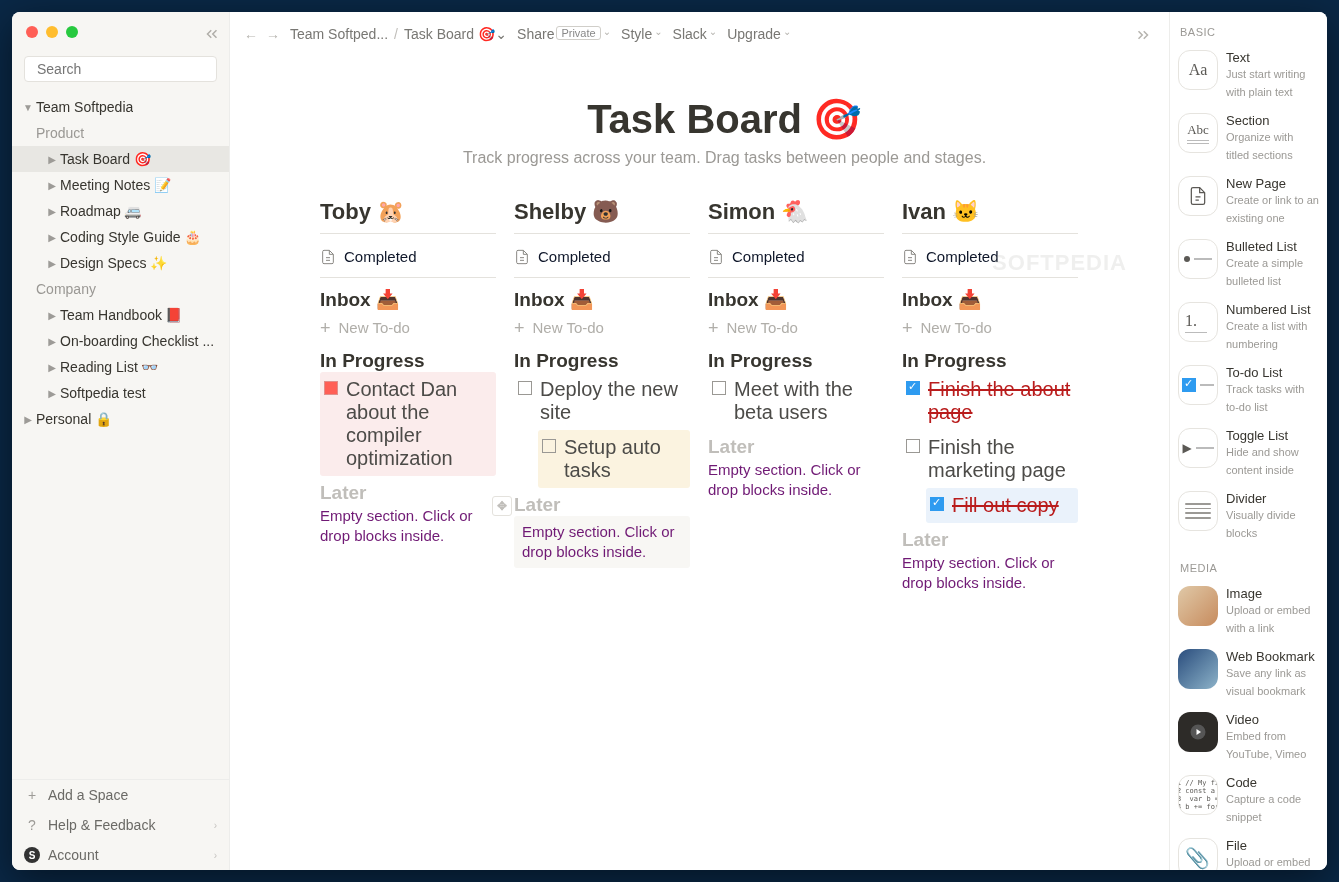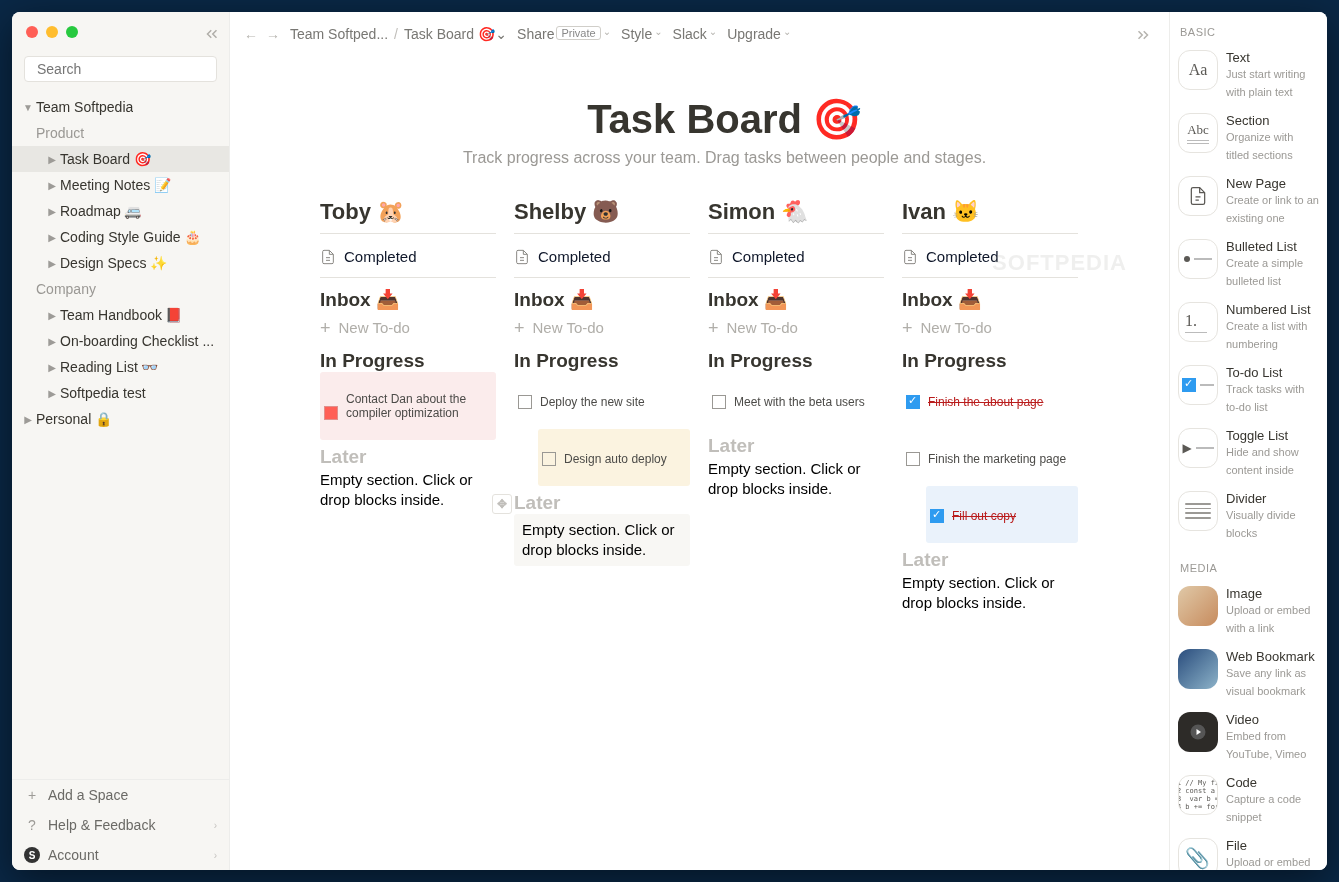--- a/index.html
+++ b/index.html
@@ -64,30 +64,30 @@
 .board{display:flex;gap:18px}
 .col{width:176px;flex-shrink:0}
 .person{font-size:22px;font-weight:700;color:#37352f;padding-bottom:8px;display:flex;align-items:center;gap:6px}
 .divline{border-top:1px solid #e4e2dd;margin-bottom:10px}
 .completed{display:flex;align-items:center;gap:8px;color:#0f172a;font-size:15px;padding:4px 0 12px}
 .completed .pic{width:16px;height:16px;color:#8a8884}
 .sechdr{font-size:19px;font-weight:700;color:#37352f;margin-top:6px;display:flex;align-items:center;gap:6px}
 .sechdr.mute{color:#c0beba}
 .newbtn{display:flex;align-items:center;gap:8px;color:#b0aea9;font-size:15px;padding:8px 0}
 .newbtn .plus{font-size:18px;line-height:14px}
-.todo{display:flex;gap:8px;padding:20px 4px;font-size:12px;color:#4c4b48;align-items:flex-end}
+.todo{display:flex;gap:8px;padding:6px 4px;font-size:20px;color:#4c4b48;align-items:flex-start}
 .todo.hl{background:#fbecec;border-radius:3px}
 .todo.sub{margin-left:24px;background:#fbf3e0;border-radius:3px}
 .todo.subsel{margin-left:24px;background:#eaf2fb;border-radius:3px}
 .cb{width:14px;height:14px;border:1.5px solid #9a9894;flex-shrink:0;margin-top:3px}
 .cb.red{border-color:#e08f8c}
 .cb.chk{background:#2e9bf0;border-color:#2e9bf0;position:relative}
 .cb.chk::after{content:'✓';position:absolute;color:#fff;font-size:11px;top:-2px;left:1px}
 .done{color:#b91c1c;text-decoration:line-through}
-.empty{color:#000000;font-size:15px;line-height:20px;padding-top:2px}
+.empty{color:#701a75;font-size:15px;line-height:20px;padding-top:2px}
 .emptyblk{background:#f8f7f4;border-radius:3px;padding:6px 8px}
 .drag{position:relative}
 .drag::before{content:'✥';position:absolute;left:-22px;top:2px;color:#c0beba;border:1px solid #e4e2dd;border-radius:3px;width:18px;height:18px;display:flex;align-items:center;justify-content:center;font-size:12px;background:#fff}
 
 
 .wm{position:absolute;right:200px;top:238px;font-size:22px;font-weight:700;color:rgba(150,148,144,.15);letter-spacing:1px;pointer-events:none}
 </style>
 </head>
 <body>
 
@@ -280,21 +280,21 @@
               <span class="plus">+</span>
               <span>New To-do</span>
             </div>
             <div class="sechdr">In Progress</div>
             <div class="todo">
               <span class="cb"></span>
               <span class="">Deploy the new site</span>
             </div>
             <div class="todo sub">
               <span class="cb"></span>
-              <span class="">Design auto deploy</span>
+              <span class="">Setup auto tasks</span>
             </div>
             <div class="sechdr mute drag">Later</div>
             <div class="empty emptyblk">Empty section. Click or drop blocks inside.</div>
           </div>
           <div class="col">
             <div class="person">Simon <span>🐔</span></div>
             <div class="divline"></div>
             <div class="completed">
               <svg class="pic" viewBox="0 0 24 24" fill="none" stroke="currentColor" stroke-width="1.5">
                 <path d="M14 2H6a2 2 0 0 0-2 2v16a2 2 0 0 0 2 2h12a2 2 0 0 0 2-2V8z"></path>

